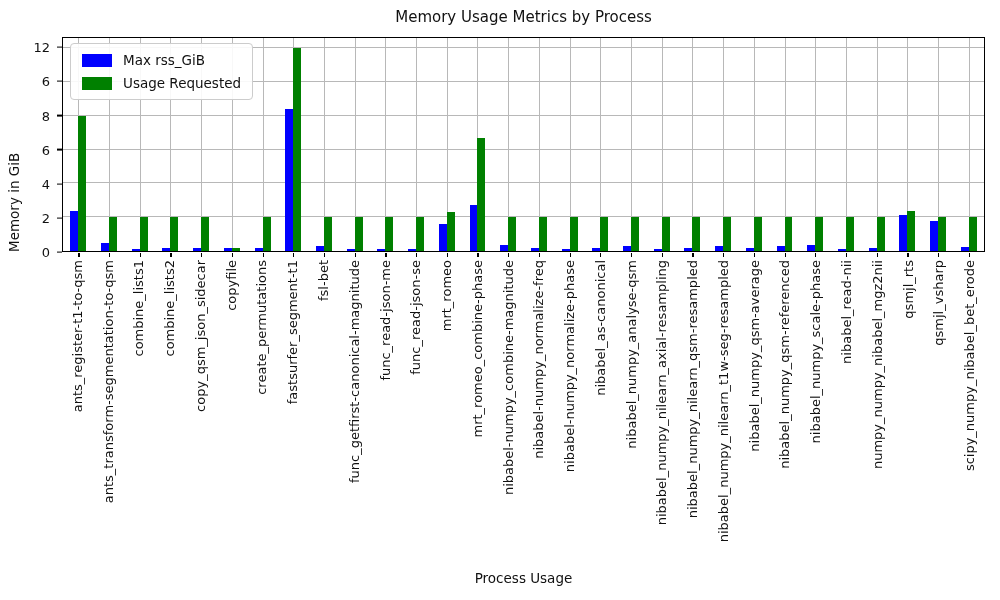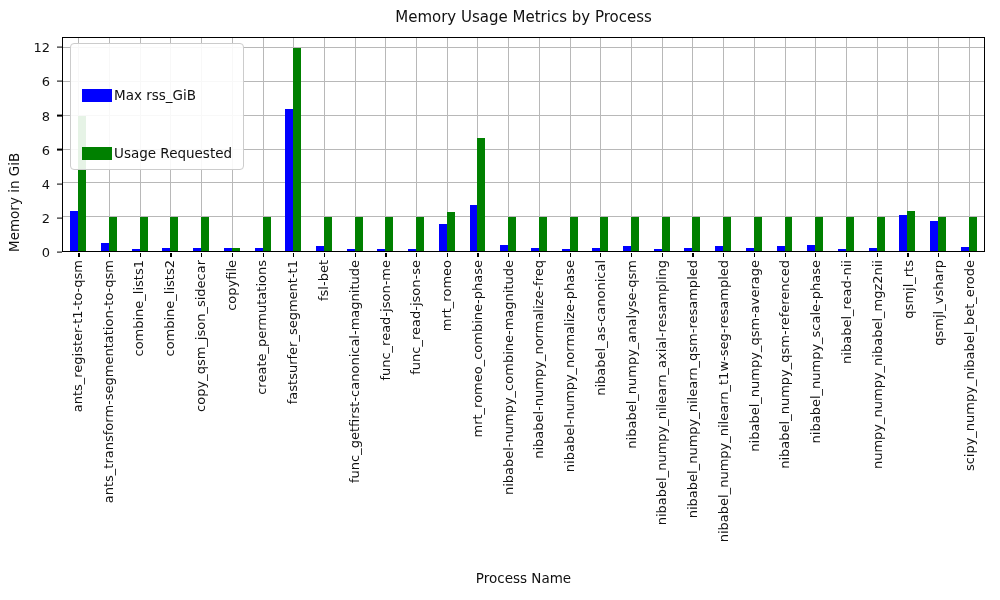--- a/index.html
+++ b/index.html
@@ -173,22 +173,21 @@
     border: 1px solid #cccccc;
     border-radius: 4px;
     padding: 8px 11px;
     display: flex;
     flex-direction: column;
     gap: 7px;
   }
   .legend-row {
     display: flex;
     align-items: center;
-    gap: 2px;
-    margin-top: 35px;
+    gap: 11px;
   }
   .legend-swatch {
     width: 30px;
     height: 13px;
     display: inline-block;
   }
   .legend-label {
     font-size: 13.5px;
     color: #111111;
     white-space: nowrap;
@@ -568,15 +567,15 @@
         <span>qsmjl_rts</span>
       </div>
       <div class="xlabel-cell">
         <span>qsmjl_vsharp</span>
       </div>
       <div class="xlabel-cell">
         <span>scipy_numpy_nibabel_bet_erode</span>
       </div>
     </div>
 
-  <div class="xaxis-title">Process Name</div>
+  <div class="xaxis-title">Process Usage</div>
 
 </div>
 
 </body></html>

